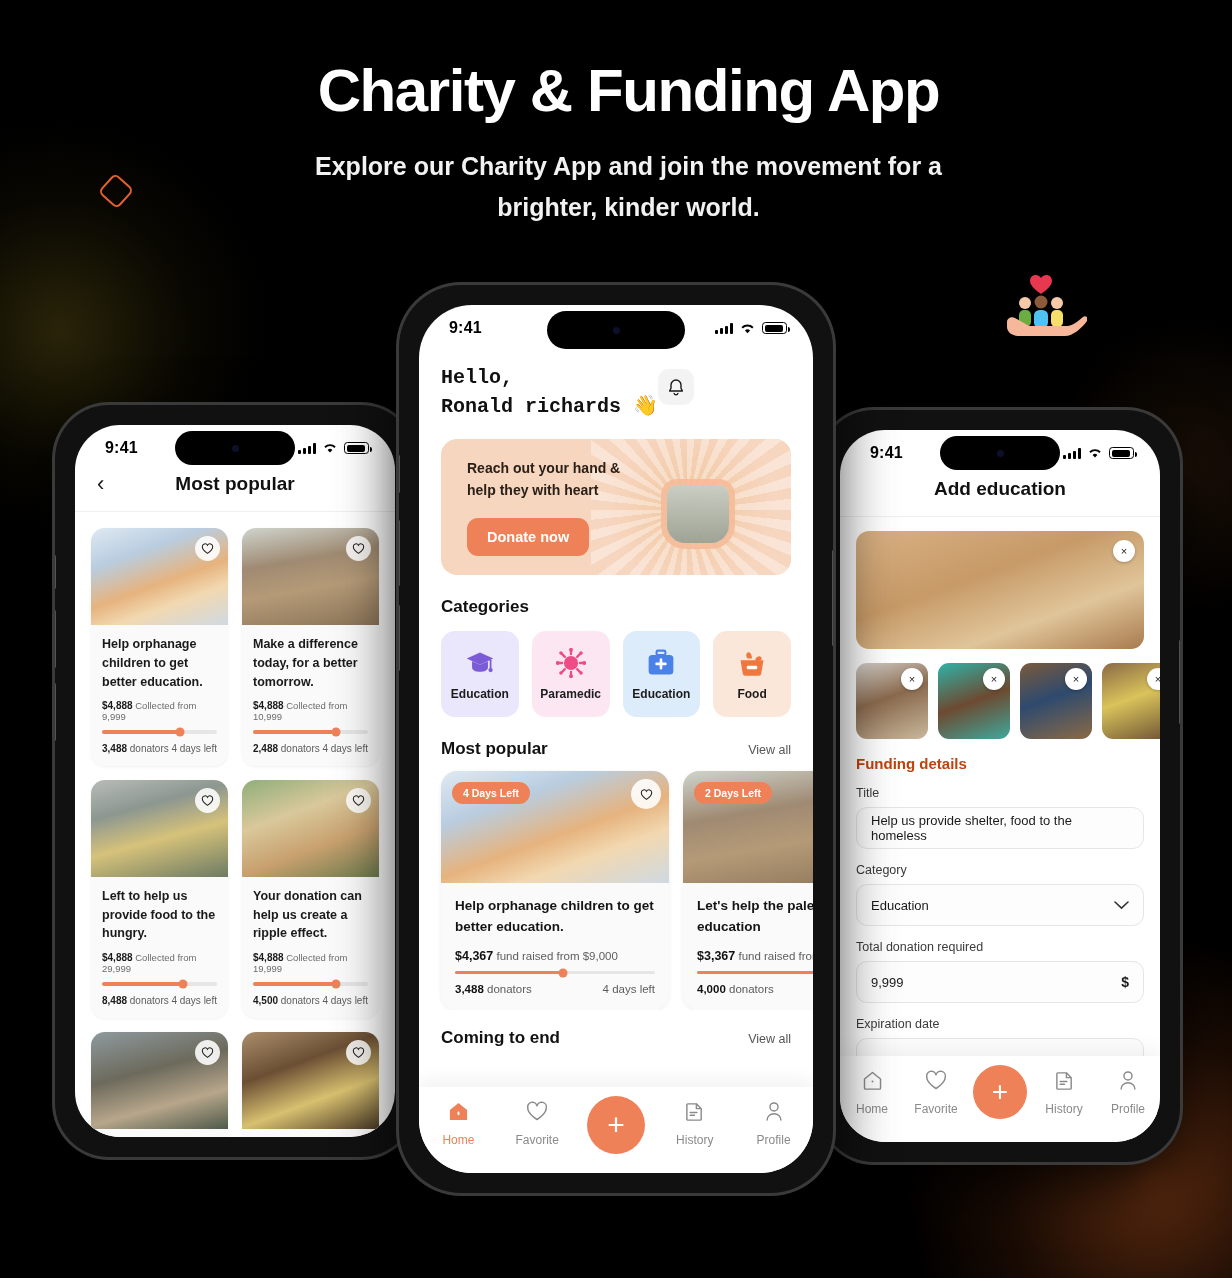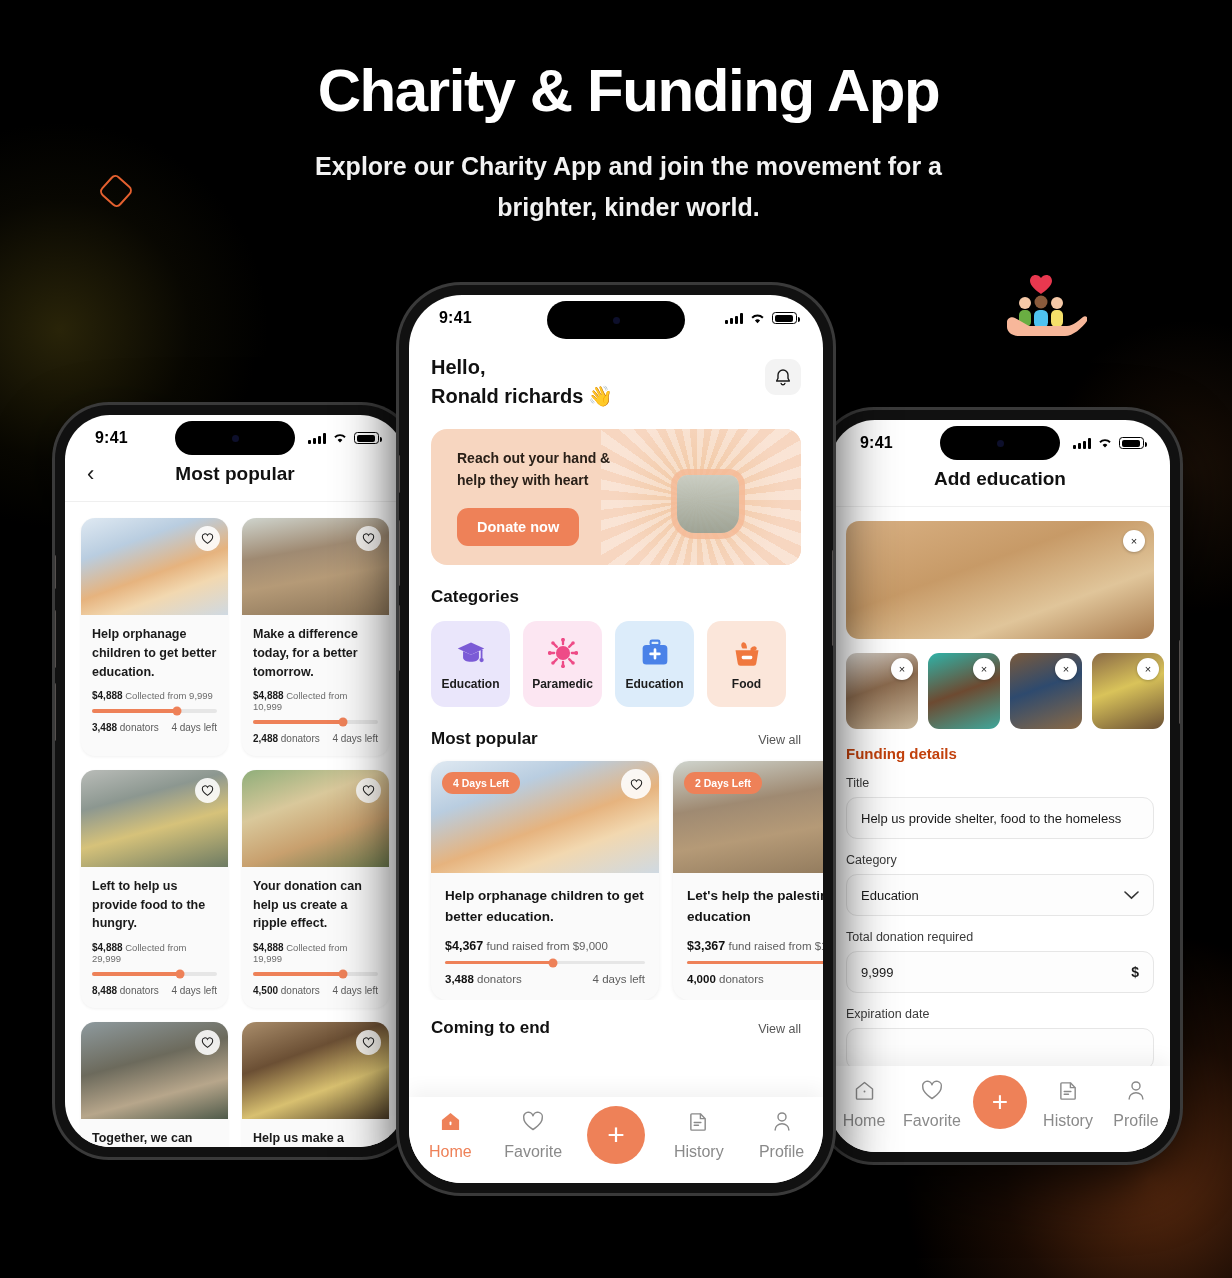--- a/index.html
+++ b/index.html
@@ -39,21 +39,21 @@
   }
   .deco-charity { position:absolute; left:995px; top:272px; width:92px; height:72px; }
 
   
   .phone {
     position:absolute;
     background:#111;
     border-radius: 54px;
     box-shadow: 0 0 0 3px #3a3a3a, 0 24px 60px rgba(0,0,0,0.8);
     overflow:hidden;
-    padding: 10px;
+    padding: 20px;
   }
   .phone .screen {
     width:100%; height:100%;
     background:#fff;
     border-radius: 45px;
     overflow:hidden;
     position:relative;
   }
   .phone-left   { left:55px;  top:405px;  width:360px; height:752px; z-index:1; }
   .phone-right  { left:820px; top:410px;  width:360px; height:752px; z-index:1; }
@@ -105,21 +105,21 @@
   .heart-btn svg { width:13px; height:13px; }
   .gcard .body { padding: 10px 11px 12px; }
   .gcard .ttl { font-size:12.5px; font-weight:700; color:#1a1a1a; line-height:1.5; }
   .gcard .amt { font-size:9.5px; color:#6b6b6b; margin-top:9px; }
   .gcard .amt b { color:#1a1a1a; font-size:10px; }
   .bar { position:relative; height:3.5px; background:#e6e6e6; border-radius:3px; margin:8px 0 9px; }
   .bar .fill { position:absolute; left:0; top:0; bottom:0; background:#EE8158; border-radius:3px; }
   .bar .knob { position:absolute; top:50%; transform:translate(-50%,-50%); width:9px; height:9px; border-radius:50%; background:#EE8158; }
   .gcard .meta { display:flex; justify-content:space-between; font-size:10px; color:#5c5c5c; }
   .gcard .meta b { color:#1a1a1a; }
-  .greet-row { display:flex; align-items:flex-start; justify-content:space-between; padding: 14px 22px 0; }
+  .greet-row { display:flex; align-items:flex-start; padding: 14px 22px 0; font-family: Liberation Mono, monospace; }
   .greet h1 { font-size:20px; font-weight:700; color:#111; line-height:1.45; }
   .bell-btn {
     width:36px; height:36px; border-radius:11px; background:#f3f3f3;
     display:flex; align-items:center; justify-content:center; margin-top:6px;
   }
   .banner {
     margin:18px 22px 0; height:136px; border-radius:16px; background:#F7D6C0;
     position:relative; overflow:hidden; display:flex; align-items:center;
   }
   .banner .txt { padding-left:26px; z-index:2; }
@@ -152,21 +152,21 @@
   .mcard .meta { display:flex; justify-content:space-between; font-size:11.5px; color:#5c5c5c; }
   .mcard .meta b { color:#111; }
 
   
   .tabbar {
     position:absolute; left:0; right:0; bottom:0; height:86px; background:#fff;
     display:flex; align-items:flex-start; padding-top:14px; z-index:5;
     box-shadow: 0 -8px 18px rgba(0,0,0,0.05);
   }
   .tab { flex:1; display:flex; flex-direction:column; align-items:center; gap:7px; }
-  .tab .lbl { font-size:16px; color:#8a8a8a; }
+  .tab .lbl { font-size:12px; color:#8a8a8a; }
   .tab.active .lbl { color:#EE8158; }
   .fab {
     width:54px; height:54px; border-radius:50%; background:#EE8158;
     display:flex; align-items:center; justify-content:center; color:#fff;
     font-size:28px; font-weight:300; line-height:1; margin-top:-5px;
   }
   .phone-center .fab { width:58px; height:58px; font-size:30px; }
 
   
   .hero-img { margin:14px 16px 0; height:118px; border-radius:13px; overflow:hidden; position:relative; }

